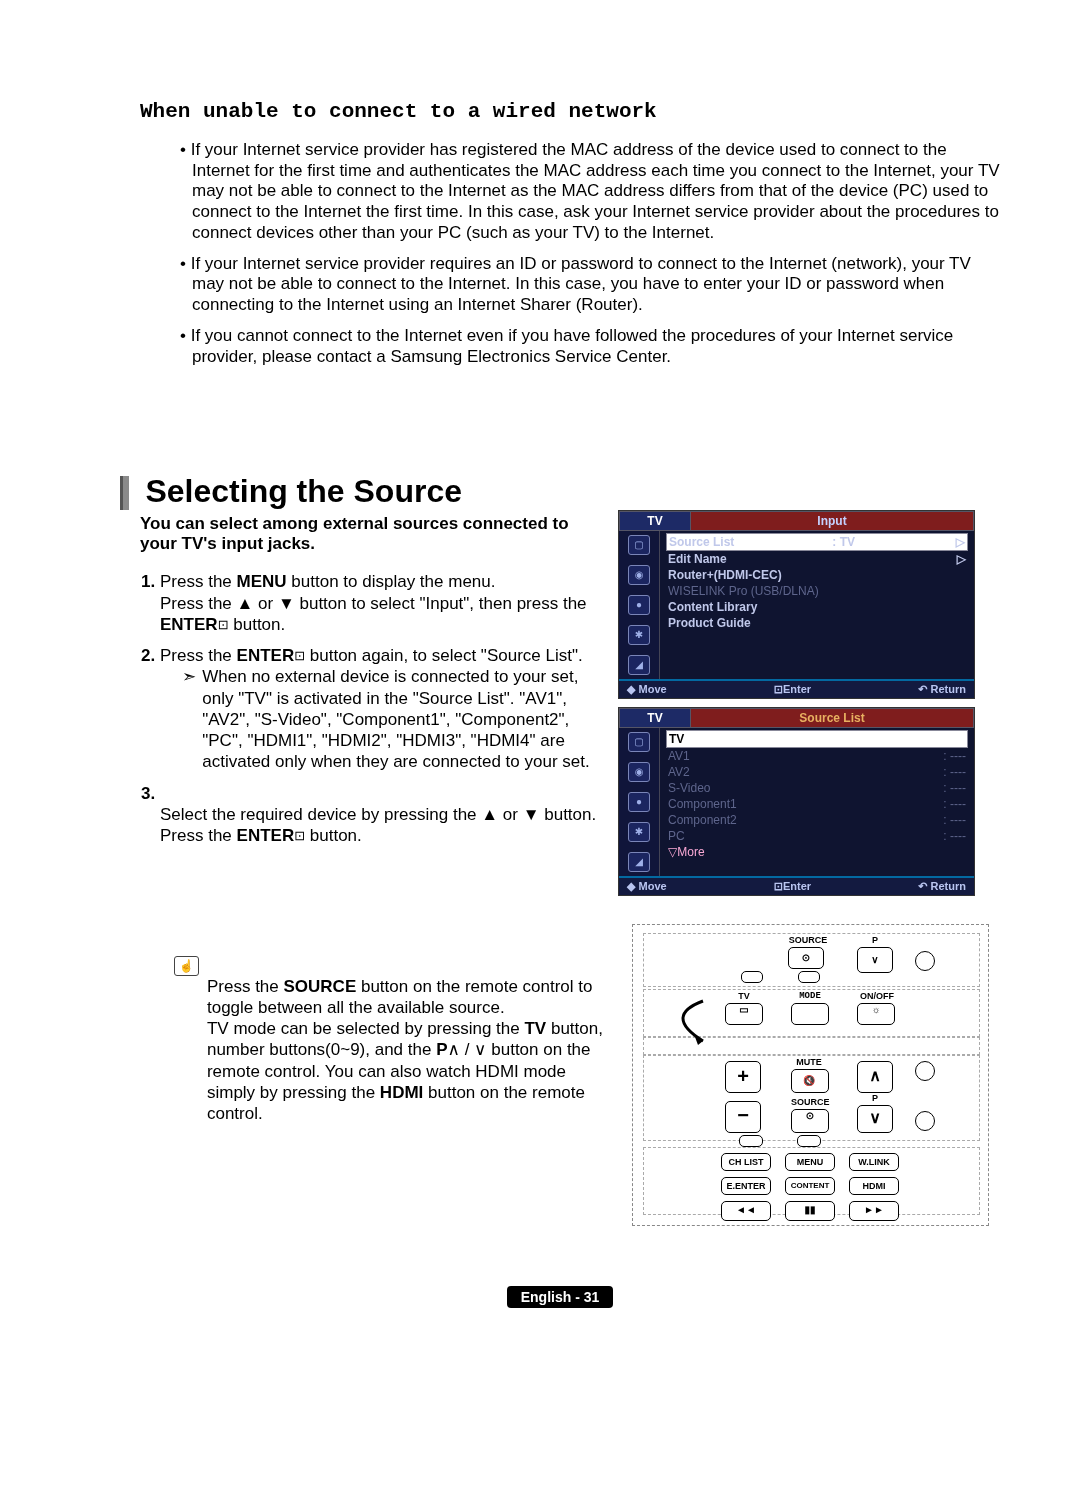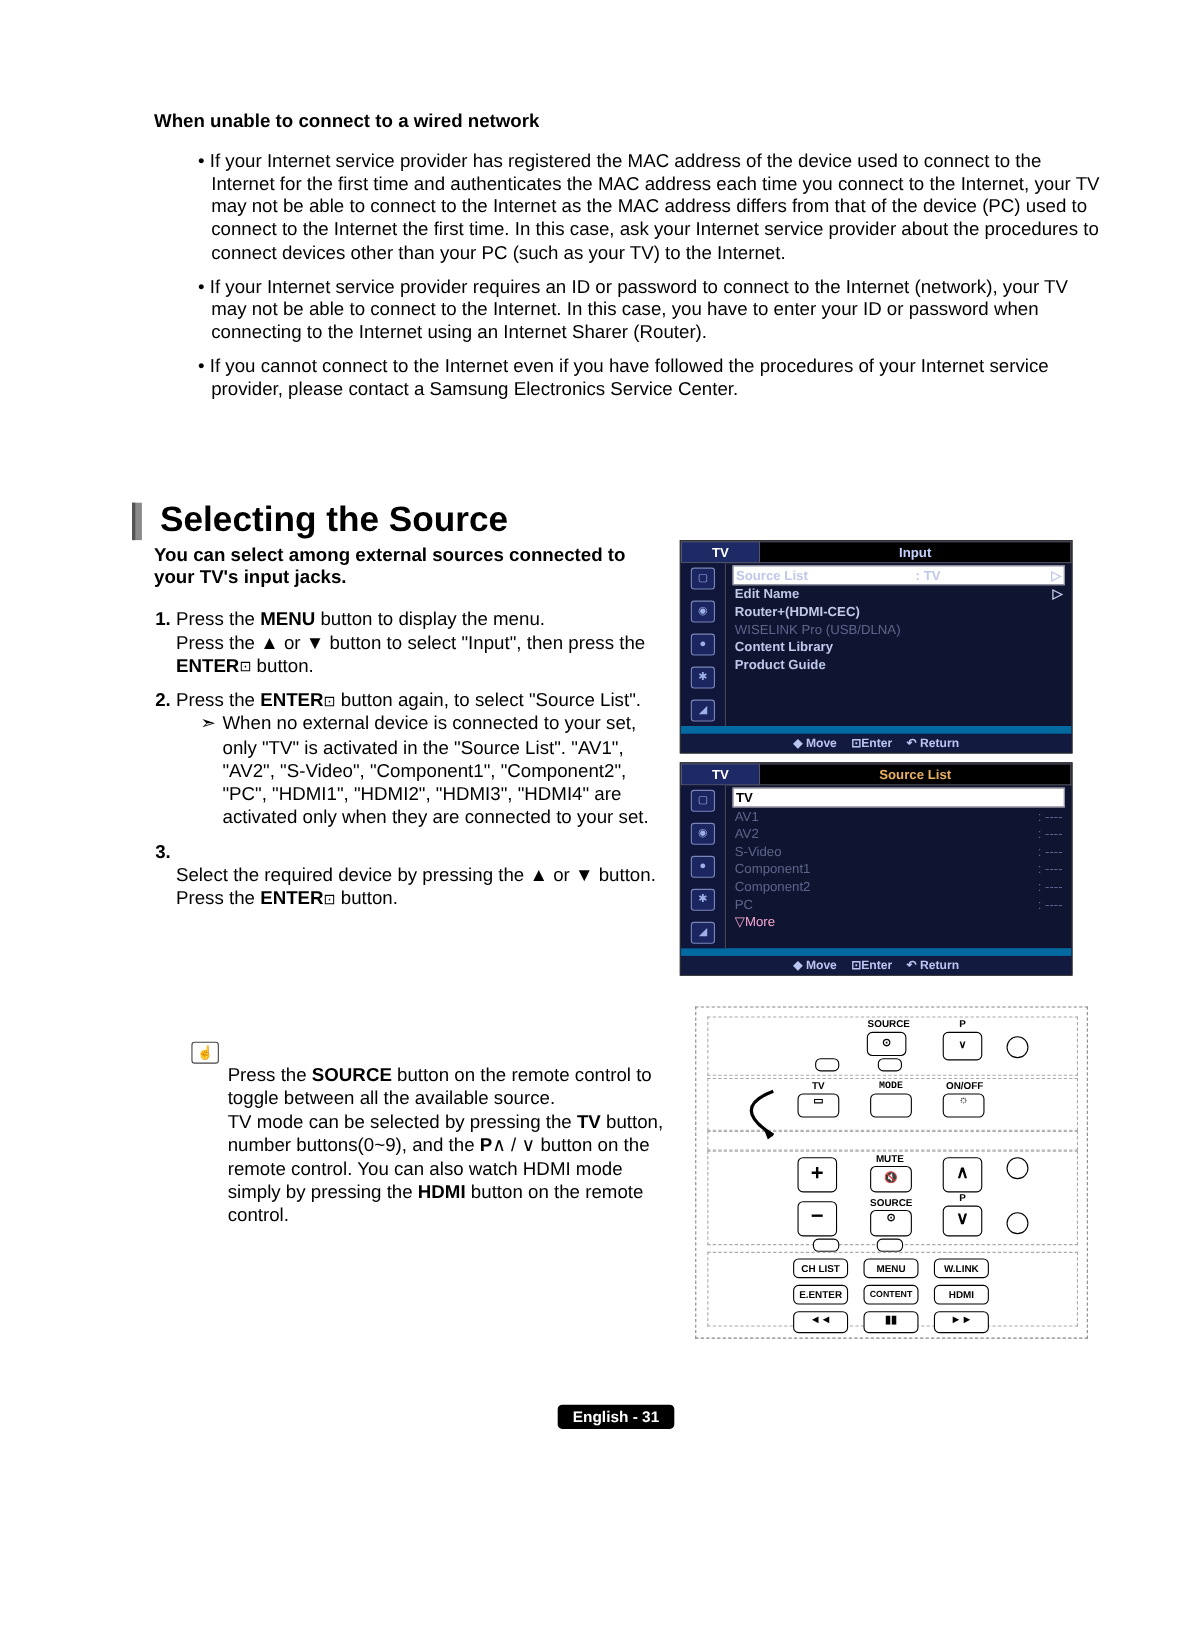--- a/index.html
+++ b/index.html
@@ -8,23 +8,24 @@
     background: #fff;
     font-family: Arial, Helvetica, sans-serif;
     color: #000;
     width: 1080px;
   }
   .page {
     padding: 100px 80px 40px 120px;
   }
   .section-heading-sub {
     font-weight: bold;
-    font-size: 17px;
+    font-size: 21px;
     margin-bottom: 6px;
     margin-left: 20px;
+    font-family: Liberation Mono, monospace;
   }
   .bullets {
     margin-left: 20px;
     font-size: 17px;
     line-height: 1.22;
   }
   .bullets li {
     margin-bottom: 10px;
     list-style: none;
     text-indent: -12px;
@@ -42,20 +43,21 @@
     height: 34px;
     background: #8a8a8a;
     vertical-align: bottom;
     margin-right: 12px;
     border-left: 3px solid #555;
   }
   .big-heading {
     font-size: 32px;
     font-weight: bold;
     display: inline-block;
+    margin-top: 16px;
   }
   .intro-bold {
     font-weight: bold;
     font-size: 17px;
     margin-left: 20px;
     margin-top: 4px;
     width: 460px;
   }
   .two-col {
     display: flex;
@@ -142,21 +144,21 @@
     background: #1d2a66;
     color: #fff;
     border: 1px solid #556;
     padding: 2px 10px;
     width: 50px;
     text-align: center;
   }
   .osd-header .title {
     flex: 1;
     text-align: center;
-    background: #000000;
+    background: #7f1d1d;
     padding: 2px 0;
     color: #c4d1ff;
     border: 1px solid #556;
     border-left: none;
   }
   .osd-body {
     display: flex;
   }
   .osd-icons {
     width: 40px;
@@ -200,25 +202,25 @@
     color: #c0c8ea;
     font-weight: bold;
   }
   .osd-row .val { color: inherit; }
   .osd-row .arrow { width: 12px; text-align: right; }
   .osd-footer {
     background: #131a40;
     color: #b9c5f0;
     font-size: 11px;
     display: flex;
-    justify-content: center;
-    gap: 13px;
+    justify-content: space-between;
+    gap: 0;
     padding: 2px 8px;
     font-weight: bold;
-    border-top: 7px solid #0369a1;
+    border-top: 2px solid #0369a1;
   }
   .osd-row.dim { color: #5e658c; }
   .osd-row.more { color: #f9a8d4; }
 
   
   .remote {
     width: 355px;
     height: 300px;
     border: 1px dashed #888;
     position: relative;

